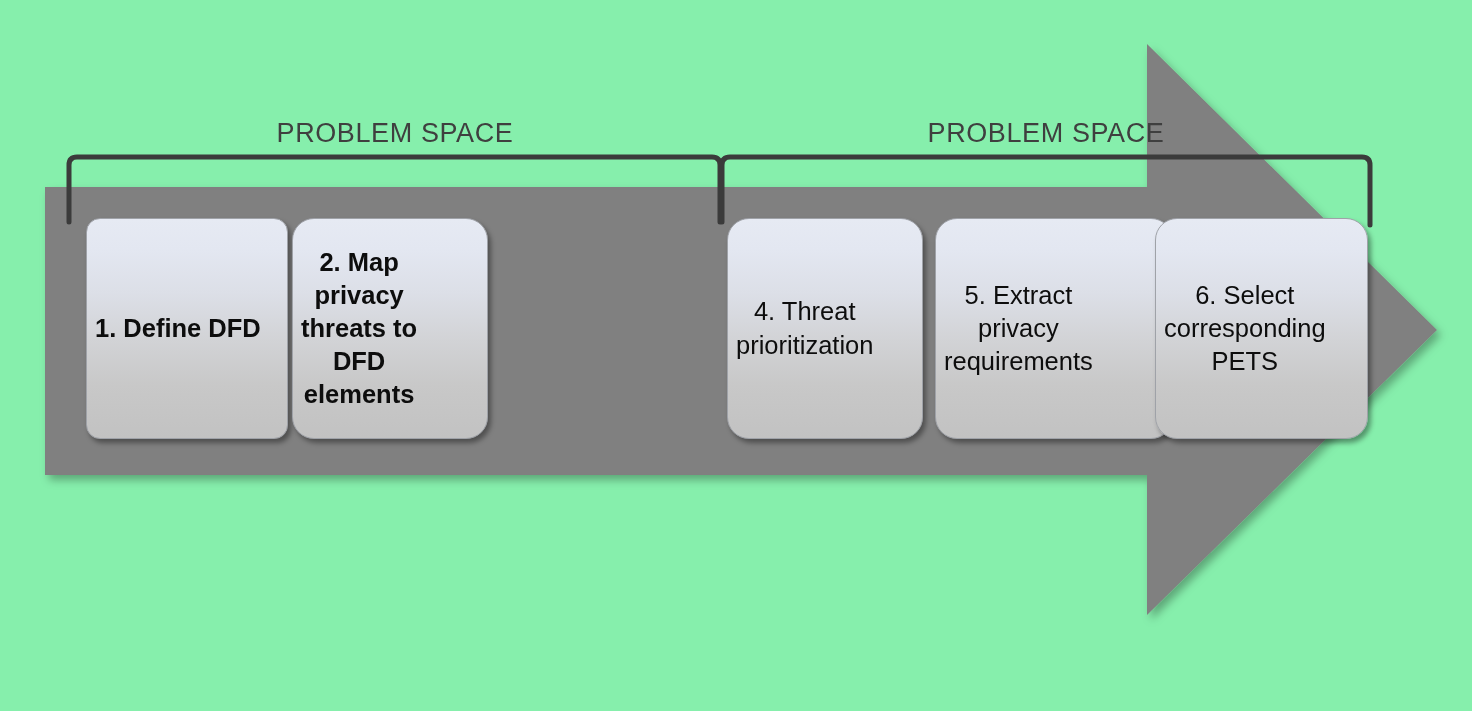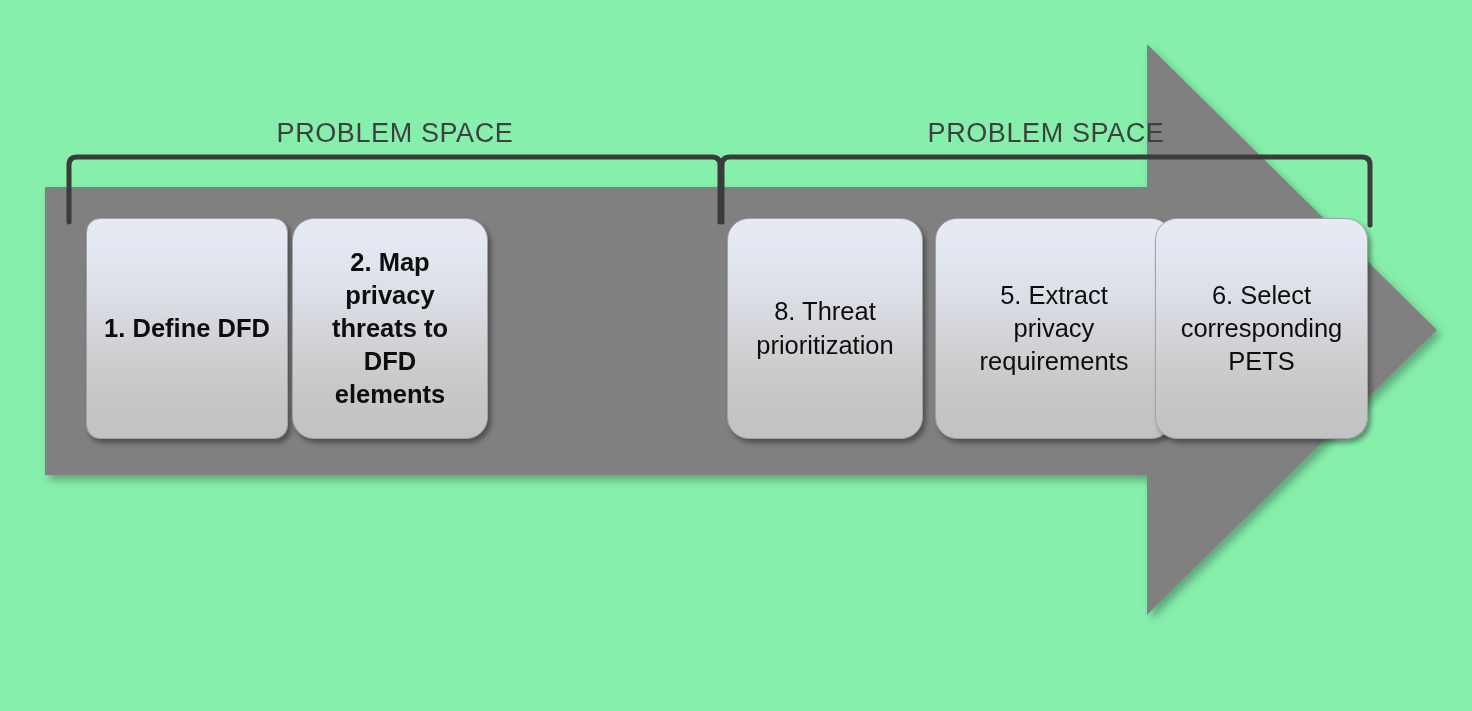--- a/index.html
+++ b/index.html
@@ -69,21 +69,20 @@
                 #e3e7f1 14%,
                 #dcdfe7 34%,
                 #d2d3d6 55%,
                 #c8c8c8 76%,
                 #c2c2c2 100%);
     border: 1px solid #9fa2a8;
     box-shadow: 3px 4px 5px rgba(0,0,0,0.38);
     box-sizing: border-box;
     display: flex;
     align-items: center;
-    justify-content: center;
     padding: 6px 8px;
   }
   .step-label {
     color: #0d0d0d;
     font-size: 25.5px;
     line-height: 1.30;
     text-align: center;
     white-space: pre-line;
   }
   .step-box.bold .step-label {
@@ -128,21 +127,21 @@
     <span class="step-label">1. Define DFD</span>
   </div>
   <div class="step-box bold" id="step-box-2">
     <span class="step-label">2. Map
 privacy
 threats to
 DFD
 elements</span>
   </div>
   <div class="step-box regular" id="step-box-4">
-    <span class="step-label">8. Threat
+    <span class="step-label">4. Threat
 prioritization</span>
   </div>
   <div class="step-box regular" id="step-box-5">
     <span class="step-label">5. Extract
 privacy
 requirements</span>
   </div>
   <div class="step-box regular" id="step-box-6">
     <span class="step-label">6. Select
 corresponding

